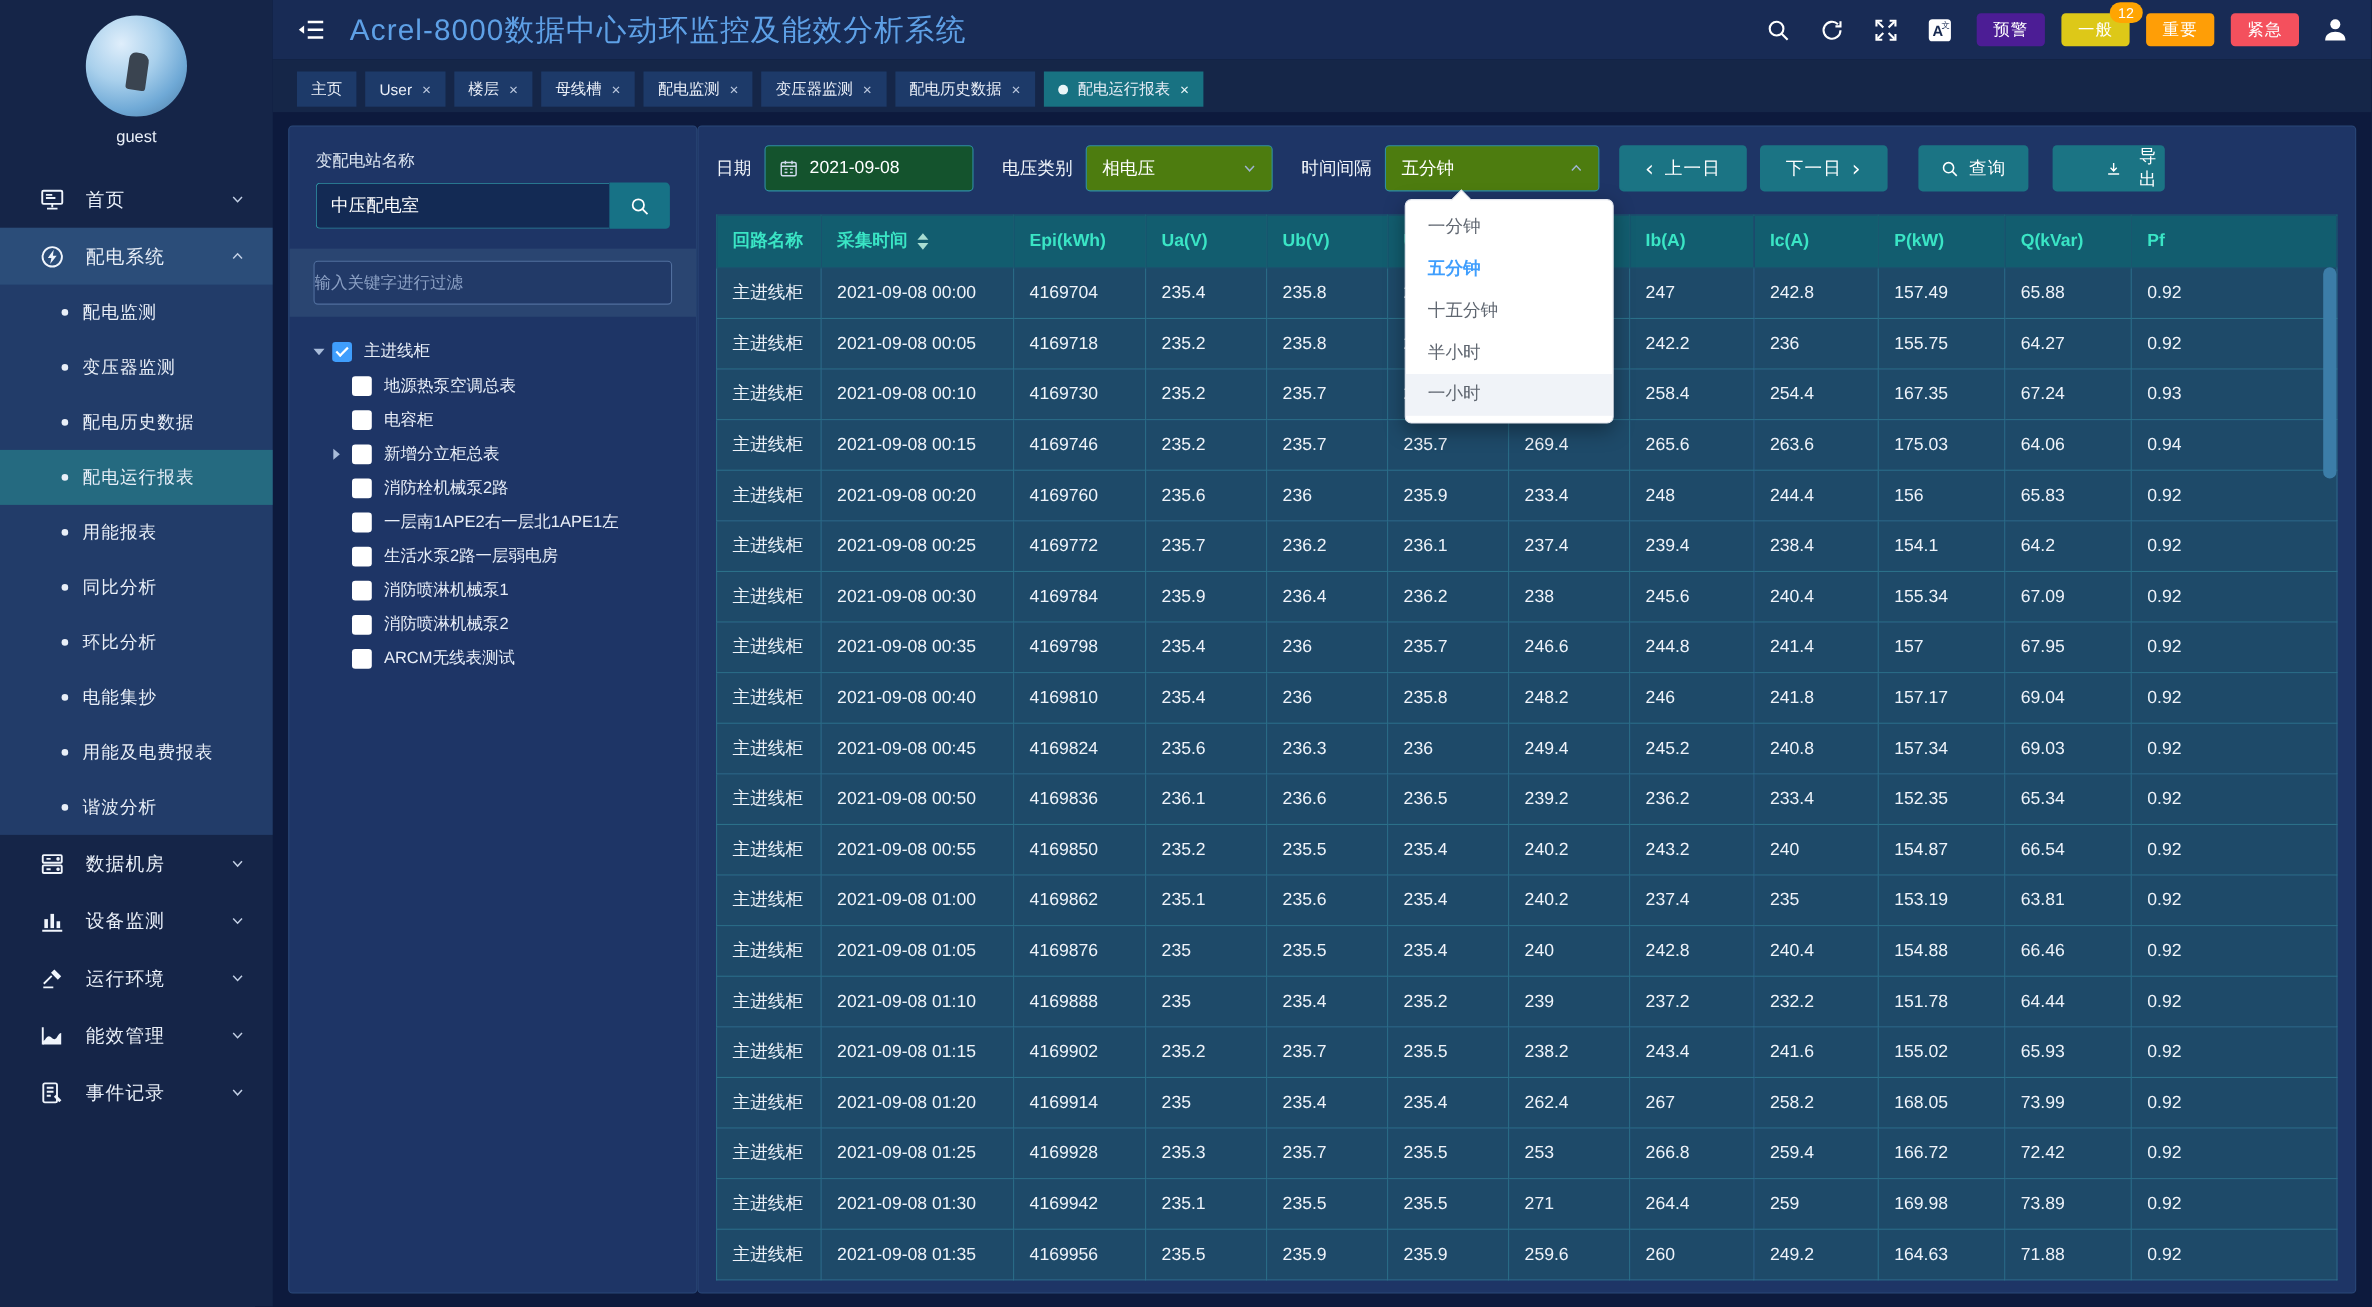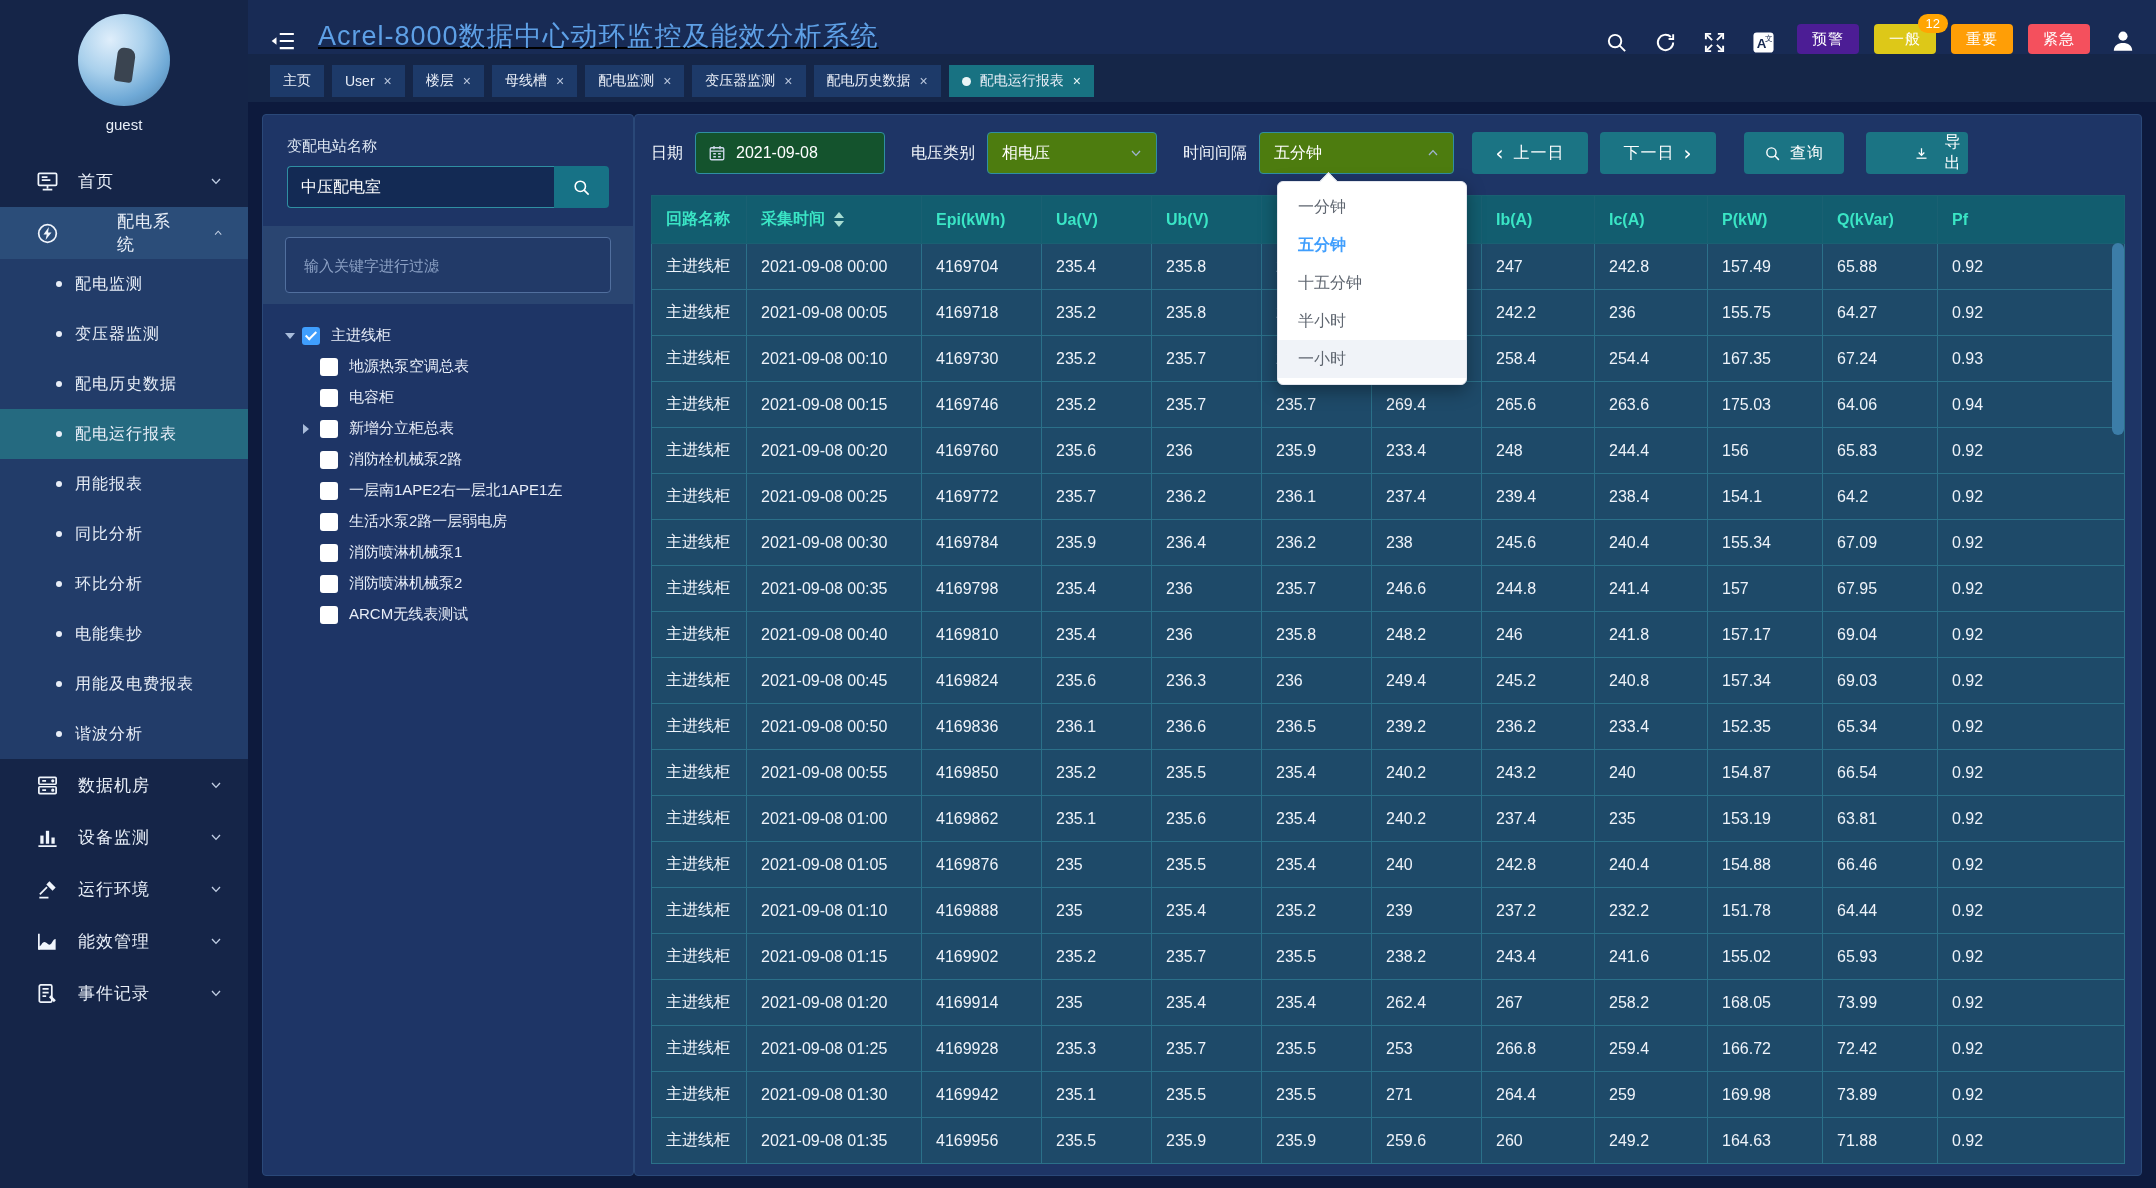--- a/index.html
+++ b/index.html
@@ -10,33 +10,33 @@
   .sidebar { width:248px; flex:none; background:#152548; height:100%; overflow:hidden; }
   .avatar-wrap { text-align:center; padding-top:14px; }
   .avatar { width:92px; height:92px; border-radius:50%; margin:0 auto;
     background:radial-gradient(circle at 35% 28%, #dfeefb 0%, #a9d0ec 38%, #6fa9d6 68%, #49779f 100%);
     position:relative; overflow:hidden; }
   .avatar::after { content:""; position:absolute; left:38px; top:34px; width:18px; height:34px;
     background:#3a4450; border-radius:6px 8px 3px 3px; transform:rotate(8deg); }
   .guest { color:#e9eff8; font-size:15px; margin-top:10px; }
   .side-menu { margin-top:22px; }
   .side-item { height:52px; display:flex; align-items:center; padding:0 24px 0 36px; color:#e9eff8; cursor:pointer; }
-  .side-item.active { background:#2b4d79;gap:39px; }
+  .side-item.active { background:#2b4d79; }
   .side-item .mi { width:23px; height:23px; color:#f0f5fc; flex:none; }
   .side-item .mi-label { font-size:17px; margin-left:19px; letter-spacing:1px; }
   .side-item .chev { margin-left:auto; width:16px; height:16px; color:#c2cfe4; transition:none; }
   .side-item.open .chev { transform:rotate(180deg); }
   .submenu { background:#223c69; }
   .submenu-item { height:50px; display:flex; align-items:center; padding-left:56px; color:#e9eff8; font-size:16px; cursor:pointer; letter-spacing:1px; }
   .submenu-item .bullet { width:6px; height:6px; border-radius:50%; background:#e9eff8; margin-right:13px; flex:none; }
   .submenu-item.active { background:#256a80; }
 
   
   .right-col { flex:1; display:flex; flex-direction:column; min-width:0; }
-  .topbar { height:54px; background:#182b55; display:flex; align-items:flex-end; padding:0 20px 0 22px; flex:none;text-decoration:underline; }
+  .topbar { height:54px; background:#182b55; display:flex; align-items:center; padding:0 20px 0 22px; flex:none; }
   .hamburger { width:26px; height:26px; color:#fff; cursor:pointer; flex:none; }
   .app-title { color:#5ea0e6; font-size:27px; margin-left:22px; white-space:nowrap; letter-spacing:1px; }
   .top-tools { margin-left:auto; display:flex; align-items:center; gap:26px; }
   .tool-ic { width:23px; height:23px; color:#fff; cursor:pointer; }
   .alerts { display:flex; align-items:center; gap:15px; margin-left:22px; }
   .alert { position:relative; }
   .alert-btn { height:30px; border:none; border-radius:4px; padding:0 15px; color:#fff; font-size:15px; cursor:pointer;
     font-family:inherit; letter-spacing:1px; }
   .alert-badge { position:absolute; top:-10px; right:-12px; background:#ffa502; color:#fff; font-size:13px;
     padding:3px 8px; border-radius:10px; line-height:1; }
@@ -55,22 +55,22 @@
   .panel { background:#1e3566; border:1px solid #2a4878; border-radius:4px; }
   .tree-panel { width:372px; flex:none; overflow:hidden; }
   .station-label { color:#dde6f2; font-size:15px; margin:22px 24px 10px; }
   .station-search { display:flex; height:42px; margin:0 24px 18px; }
   .station-search input { flex:1; min-width:0; background:#132a54; border:1px solid #2f8fa2; border-right:none;
     border-radius:4px 0 0 4px; color:#fff; font-size:16px; padding:0 13px; font-family:inherit; outline:none; }
   .station-search button { width:55px; background:#177286; border:none; border-radius:0 4px 4px 0; cursor:pointer;
     display:flex; align-items:center; justify-content:center; }
   .station-search button .ic { width:19px; height:19px; color:#fff; }
   .filter-band { background:#2a4571; padding:11px 22px; }
-  .filter-band input { width:100%; height:56px; background:#223a68; border:1px solid #516f9e; border-radius:4px;
-    color:#dfe7f3; font-size:15px; padding:0 18px; font-family:inherit; outline:none; }
+  .filter-band input { width:100%; height:40px; background:#223a68; border:1px solid #516f9e; border-radius:4px;
+    color:#dfe7f3; font-size:15px; padding:0 0; font-family:inherit; outline:none; }
   .filter-band input::placeholder { color:#8ba0c4; }
   .tree { margin:16px 12px 0 22px; }
   .tree-row { display:flex; align-items:center; height:31px; color:#e8eef8; font-size:15px; cursor:pointer; white-space:nowrap; }
   .tree-row.child { padding-left:18px; }
   .caret-slot { width:17px; flex:none; display:flex; align-items:center; }
   .caret-down { width:0; height:0; border-left:5px solid transparent; border-right:5px solid transparent; border-top:6px solid #a9bcda; }
   .caret-right { width:0; height:0; border-top:5px solid transparent; border-bottom:5px solid transparent; border-left:6px solid #a9bcda; }
   .cb { width:18px; height:18px; border-radius:3px; background:#fff; margin-right:11px; flex:none; position:relative; }
   .cb.checked { background:#3f9efd; }
   .cb.checked::after { content:""; position:absolute; left:6px; top:2px; width:4px; height:9px;

